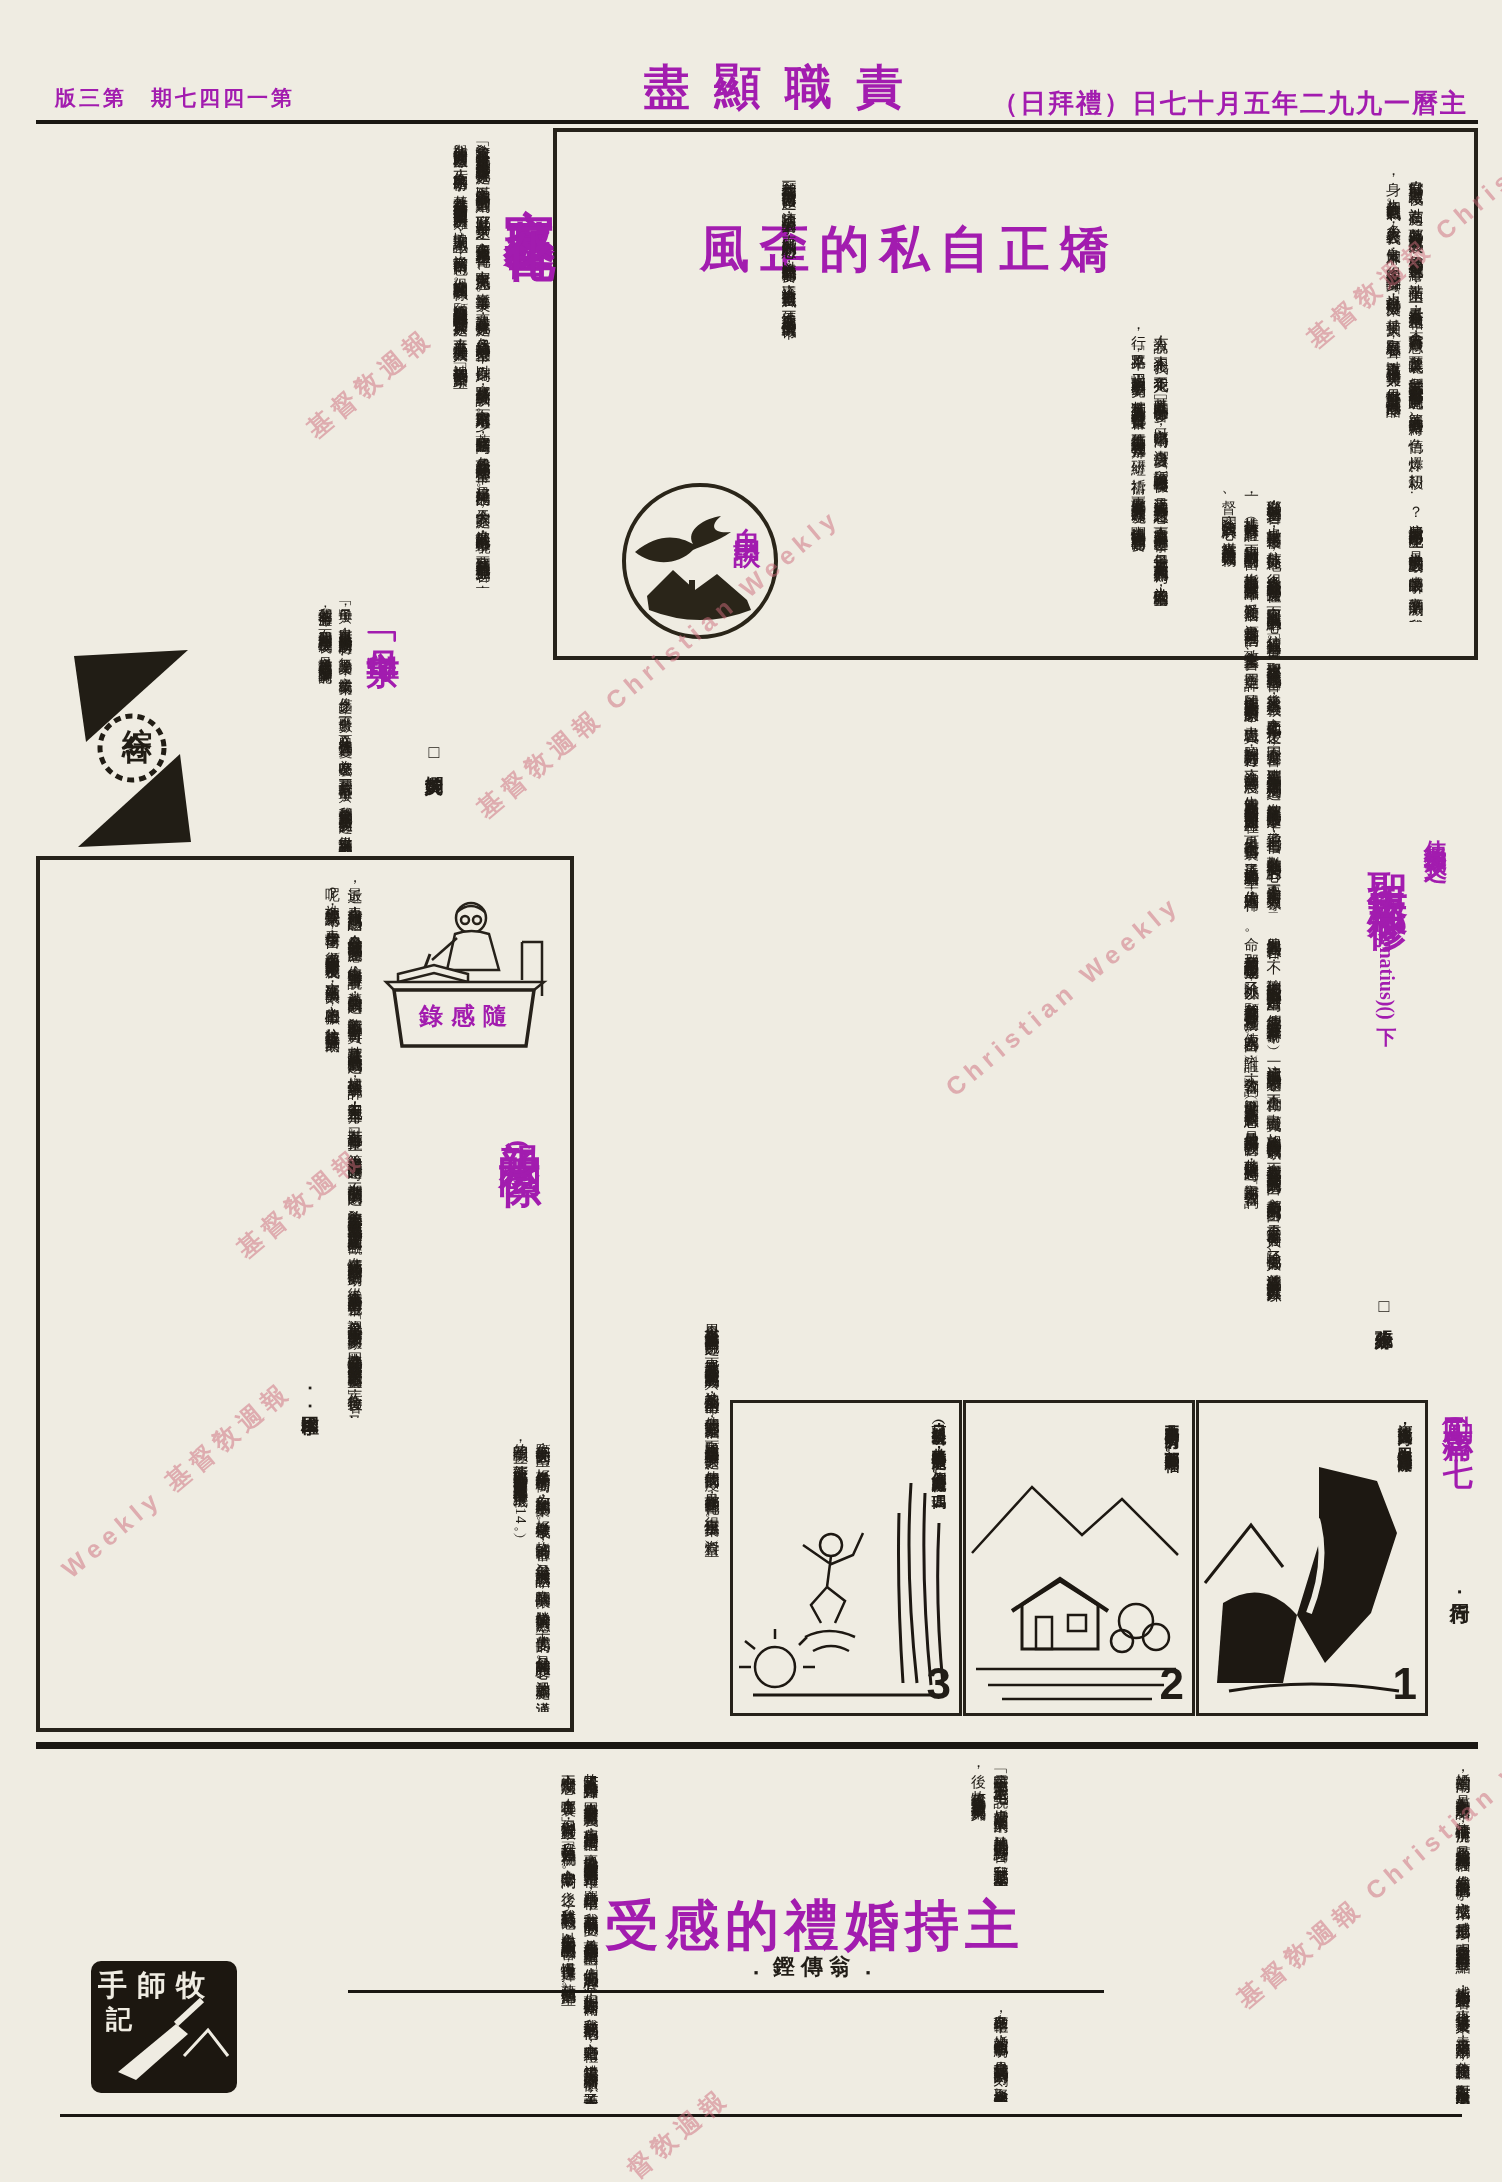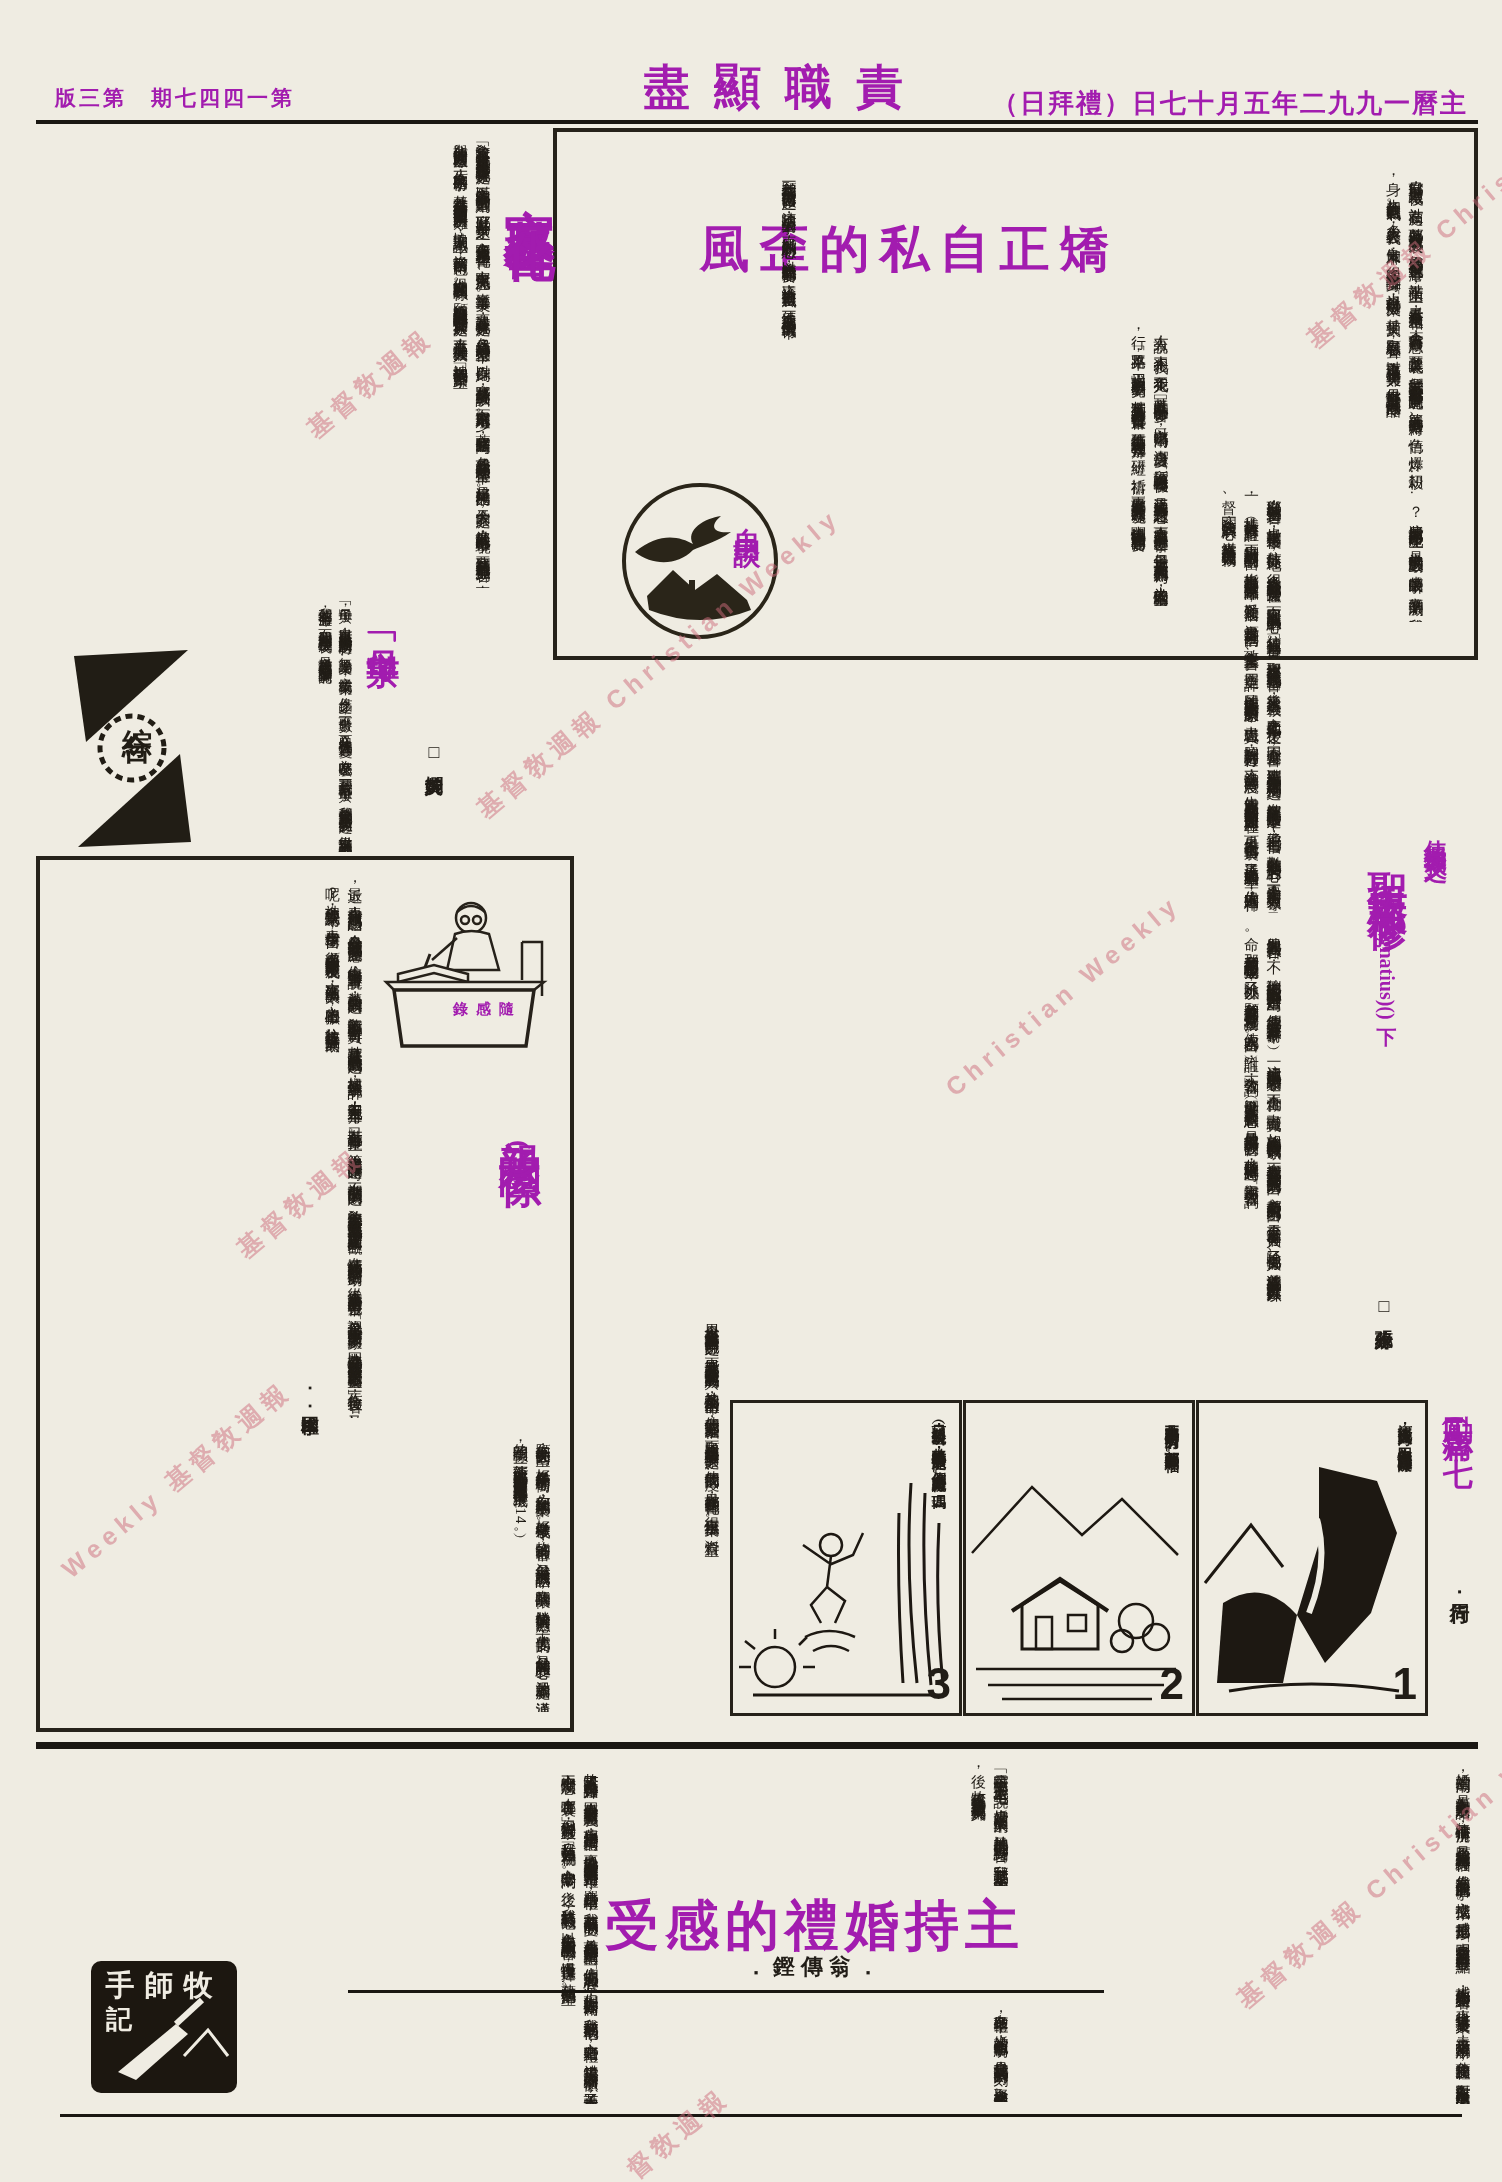--- a/index.html
+++ b/index.html
@@ -75,21 +75,21 @@
         <path d="M85 36 Q99 24 113 36"></path>
         <circle cx="93" cy="44" r="4"></circle>
           <circle cx="105" cy="44" r="4"></circle>
         <path d="M83 58 Q99 52 117 58 L127 94 L75 94 Z" fill="#efece2"></path>
         <path d="M85 62 L60 84"></path>
         <path d="M58 78 L52 94" stroke-width="3"></path>
         <path d="M26 98 L62 89 L96 98 L96 106 L62 97 L26 106 Z" fill="#efece2"></path>
         <path d="M14 106 L172 106 L162 114 L22 114 Z" fill="#efece2"></path>
         <path d="M22 114 L162 114 L154 170 L30 170 Z" fill="#efece2" stroke-width="3.5"></path>
       </svg>
-      <div class="abs hl" style="left:40px;top:124px;width:110px;font-size:15px;letter-spacing:8px;text-align:right;">錄感隨</div>
+      <div class="abs hl" style="left:40px;top:124px;width:110px;font-size:24px;letter-spacing:8px;text-align:center;">錄感隨</div>
     </div>
     <div class="abs v hl" style="left:452px;top:248px;height:350px;font-size:42px;letter-spacing:8px;"><span>親子關係</span><span style="font-size:28px;">(二)</span></div>
     <div class="abs v" style="left:256px;top:520px;height:130px;font-size:18px;font-weight:bold;background:#efece2;padding:4px 2px;">．李國權．</div>
     <div class="abs v bt" style="left:14px;top:16px;width:312px;height:542px;">最近，青少年自殺成為熱門話題，令身為父母或敎師的都深感憂慮。一位中學敎師曾對筆者說，基於學生自殺的問題，敎師亦不敢對學生有所苛責。其實這是隱伏着社會危機的問題。根據某報章的統計，由去年九月至本年三月，已有廿七名青少年輕生。筆者每逢處理青少年問題時，不期然會問以下的問題：敎會的青少年事工能否有效地幫助現今的青少年建立起正確的人生觀？在情感受挫時能否給予適切的幫助？從香港小童羣益會的研究報告中，認為「父母是青少年的主要求助對象，因此協助父母懂得開解和引導子女解決問題極為重要。」作為一位牧者，又如何有效地支援及關心下一代呢？社會心理學家認為，青少年像樹苗，必須在穩定溫暖的家庭環境中成長；家庭生活上的缺欠，內心上的孤單，往往導致青少年陷於無助。</div>
     <div class="abs v bt" style="left:14px;top:572px;width:500px;height:280px;">願你妻子在你的內室，好像多結果子的葡萄樹；你兒女圍繞你的桌子，好像橄欖栽子。物質的社會中，父母與子女坦誠的談話、真摯的關懷，勝於物質的供應；下一代需要的，是父母的時間和愛心。溫馨的相處、溝通，建立美好的親子關係，能使下一代在敬畏耶和華的家庭中健康成長（李國權「青少年危機」3—14）。</div>
   </div>
 
   <div class="abs v hl" style="left:1420px;top:822px;height:200px;font-size:23px;letter-spacing:3px;">使徒後期敎父之一</div>
   <div class="abs v hl" style="left:1360px;top:840px;height:450px;"><span style="font-size:40px;letter-spacing:10px;">聖伊格那修</span><span style="font-size:20px;font-weight:bold;">(S.T.Ignatius)(下)</span></div>
   <div class="abs v" style="left:1372px;top:1296px;height:110px;font-size:18px;font-weight:bold;">□張綠薌</div>
@@ -153,21 +153,21 @@
   <div class="rule" style="left:348px;top:1990px;width:756px;height:3px;"></div>
   <div class="abs v bt" style="left:614px;top:2002px;width:398px;height:100px;">在衆多聖禮中，婚禮的角色非常鮮明，也是我感到最緊張的時刻，聚會之禮是衆多鮮明的。</div>
 
   <div class="abs" style="left:88px;top:1958px;width:152px;height:138px;">
     <svg width="152" height="138" viewBox="0 0 152 138">
       <rect x="3" y="3" width="146" height="132" rx="10" fill="#1c1710"></rect>
       <path d="M30 114 L88 66 L100 76 L48 122 Z" fill="#efece2"></path>
       <path d="M88 66 L114 42" stroke="#efece2" stroke-width="6"></path>
       <path d="M96 98 L120 72 L140 98" stroke="#efece2" stroke-width="3" fill="none"></path>
     </svg>
-    <div class="abs hl" style="left:10px;top:8px;width:132px;text-align:center;font-size:29px;letter-spacing:10px;color:#efece2;">手師牧</div>
+    <div class="abs hl" style="left:10px;top:8px;width:132px;text-align:left;font-size:29px;letter-spacing:10px;color:#efece2;">手師牧</div>
     <div class="abs hl" style="left:18px;top:44px;font-size:26px;color:#efece2;">記</div>
   </div>
 
   <div class="rule" style="left:60px;top:2114px;width:1402px;height:3px;"></div>
 
   <div class="wm" style="left:1300px;top:330px;">基督敎週報 Christian We</div>
   <div class="wm" style="left:300px;top:420px;">基督敎週報</div>
   <div class="wm" style="left:470px;top:800px;">基督敎週報 Christian Weekly</div>
   <div class="wm" style="left:940px;top:1080px;">Christian Weekly</div>
   <div class="wm" style="left:55px;top:1560px;">Weekly 基督敎週報</div>

